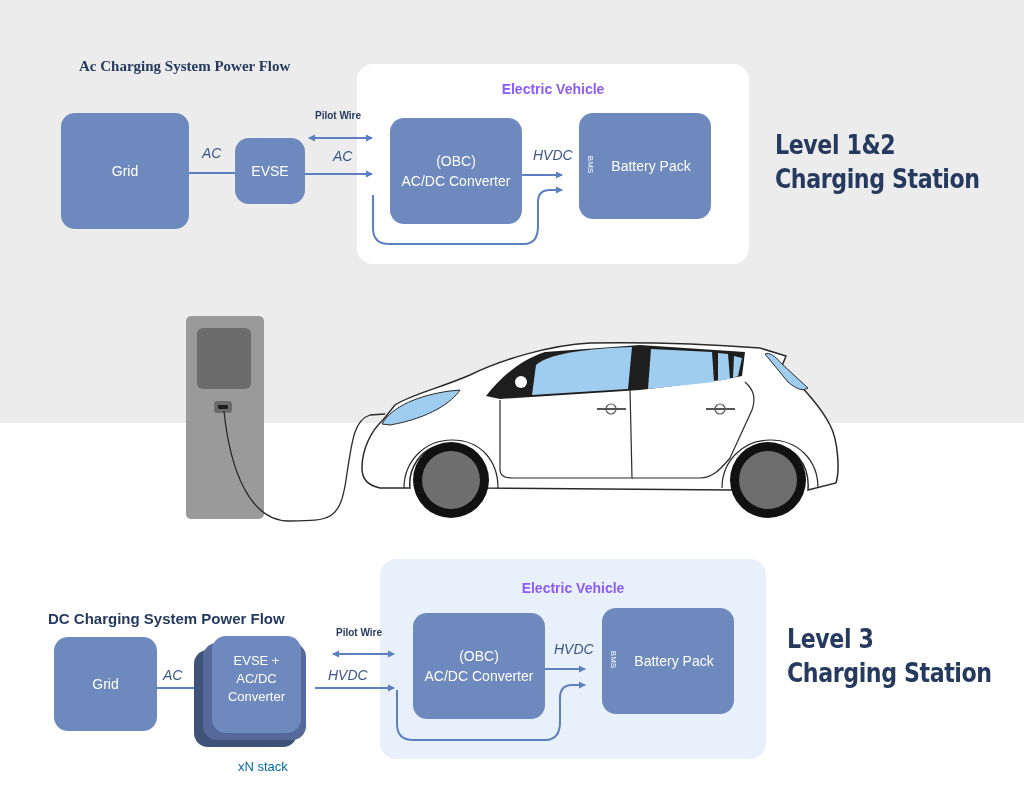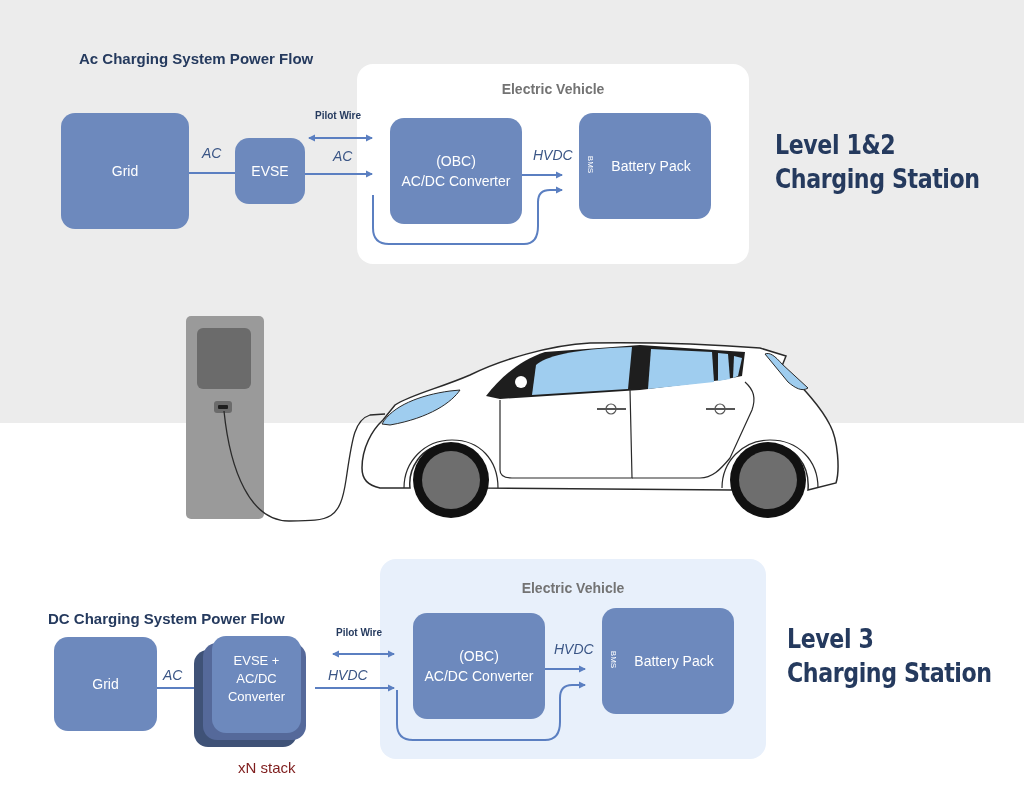--- a/index.html
+++ b/index.html
@@ -8,21 +8,21 @@
     background: #ffffff;
     font-family: "Liberation Sans", "DejaVu Sans", sans-serif;
   }
   .bg-top { position: absolute; left: 0; top: 0; width: 1024px; height: 423px; background: #ececec; }
   .section-title {
     position: absolute; font-weight: bold; font-size: 15px; color: #253a5e;
     white-space: nowrap;
   }
   .ev-panel { position: absolute; border-radius: 16px; }
   .ev-title {
-    position: absolute; font-weight: bold; font-size: 14px; color: #737373;
+    position: absolute; font-weight: bold; font-size: 14px; color: #8b5cf6;
     white-space: nowrap; transform: translateX(-50%);
   }
   .box {
     position: absolute; background: #6d89bd; border-radius: 14px;
     color: #ffffff; display: flex; align-items: center; justify-content: center;
     text-align: center; font-size: 14px; line-height: 20px;
   }
   .box .lines span { display: block; }
   .label {
     position: absolute; font-size: 14px; color: #3b5686; white-space: nowrap; font-style: italic;
@@ -33,29 +33,29 @@
   .bms {
     position: absolute; font-size: 8px; color: #ffffff; transform: rotate(90deg);
     transform-origin: center; white-space: nowrap;
   }
   .level {
     position: absolute; font-family: "DejaVu Sans", sans-serif; font-weight: bold;
     font-size: 27px; line-height: 34px; color: #253a5e; letter-spacing: -0.5px;
     transform: scaleX(0.82); transform-origin: left top; white-space: nowrap;
   }
   .level span { display: block; }
-  .stack-caption { position: absolute; font-size: 15px; color: #7f1d1d; white-space: nowrap; }
+  .stack-caption { position: absolute; font-size: 13px; color: #0369a1; white-space: nowrap; }
   svg.overlay { position: absolute; left: 0; top: 0; }
 </style>
 </head>
 <body>
 
 <div class="bg-top"></div>
 
-<div class="section-title" style="left:79px; top:50px;">Ac Charging System Power Flow</div>
+<div class="section-title" style="left:79px; top:58px;font-family:Liberation Serif, serif;">Ac Charging System Power Flow</div>
 
 <div class="ev-panel" style="left:357px; top:64px; width:392px; height:200px; background:#ffffff;"></div>
 <div class="ev-title" style="left:553px; top:81px;">Electric Vehicle</div>
 
 <div class="box" style="left:61px; top:113px; width:128px; height:116px;">
   <span>Grid</span>
 </div>
 <div class="label" style="left:202px; top:145px;">AC</div>
 
 <div class="box" style="left:235px; top:138px; width:70px; height:66px;">

